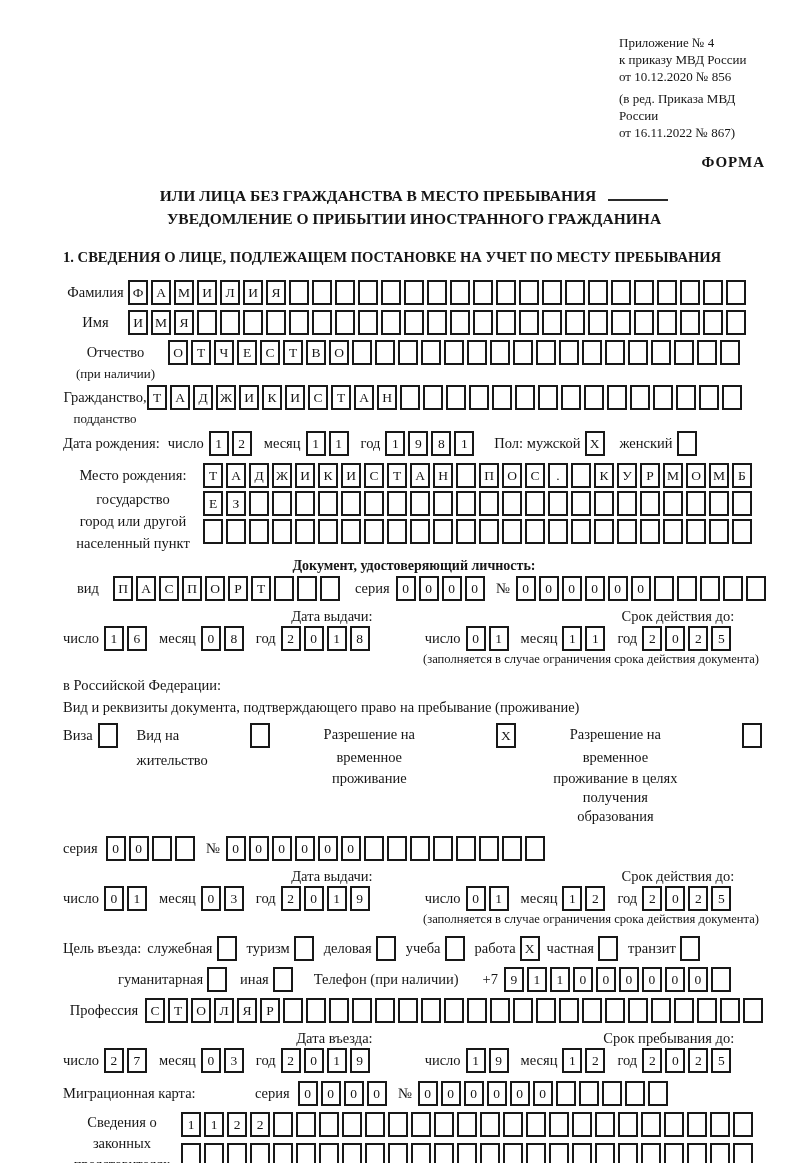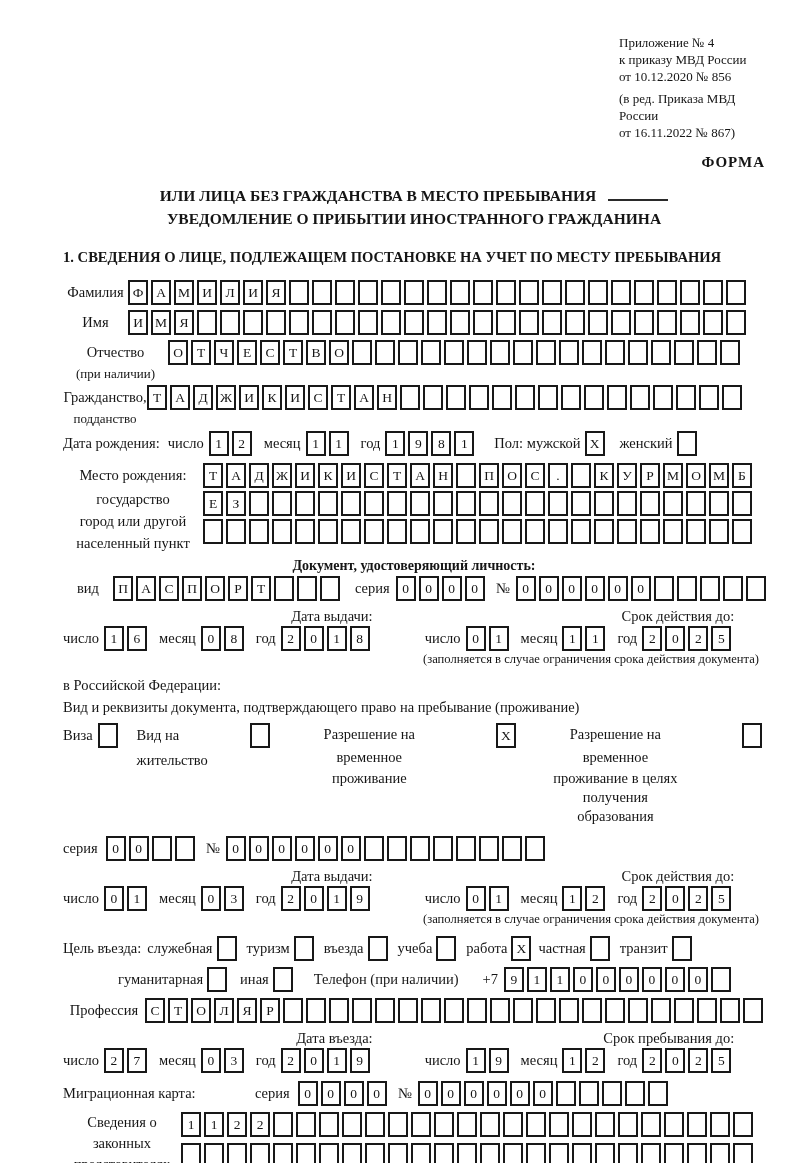--- a/index.html
+++ b/index.html
@@ -590,21 +590,21 @@
           <span class="cell"></span>
         </span>
       </span>
     <span class="opt">
         <span class="olbl">туризм</span>
         <span class="boxes">
           <span class="cell"></span>
         </span>
       </span>
     <span class="opt">
-        <span class="olbl">въезда</span>
+        <span class="olbl">деловая</span>
         <span class="boxes">
           <span class="cell"></span>
         </span>
       </span>
     <span class="opt">
         <span class="olbl">учеба</span>
         <span class="boxes">
           <span class="cell"></span>
         </span>
       </span>

